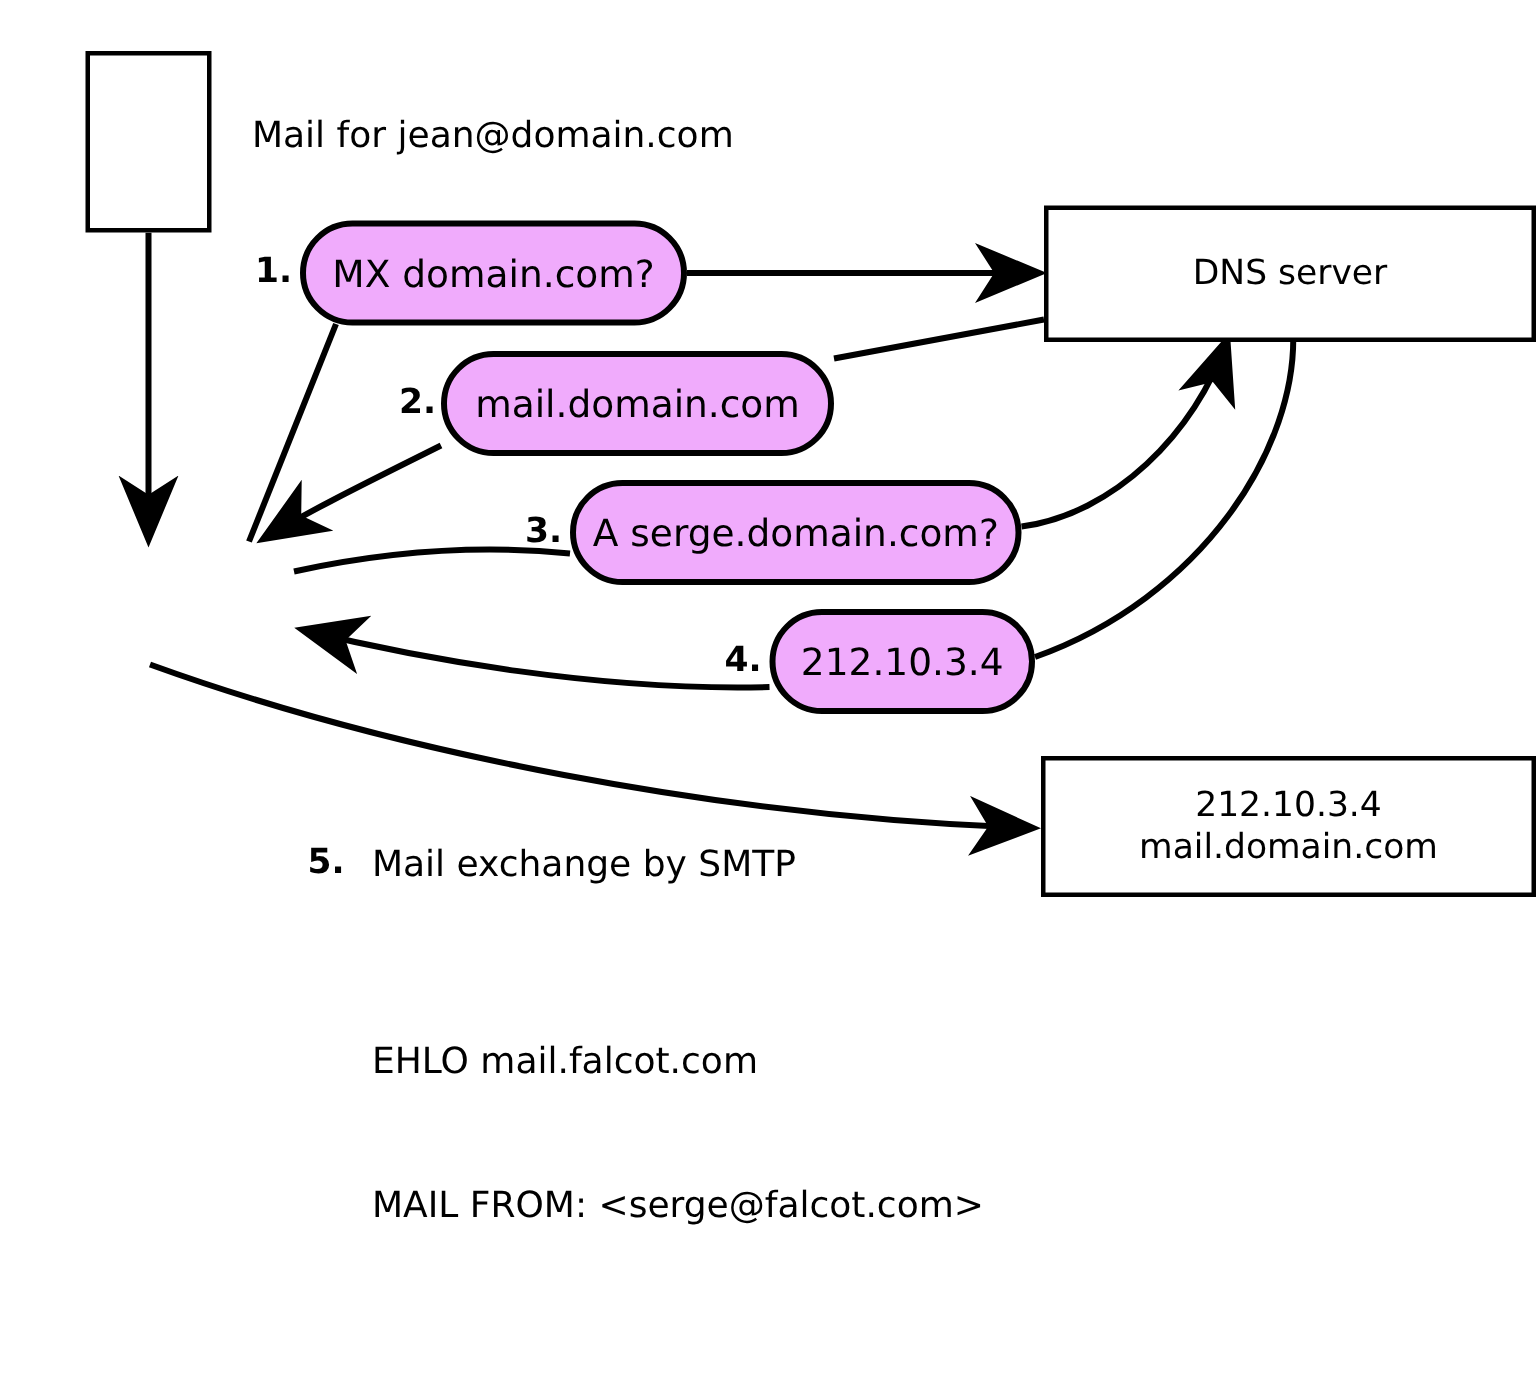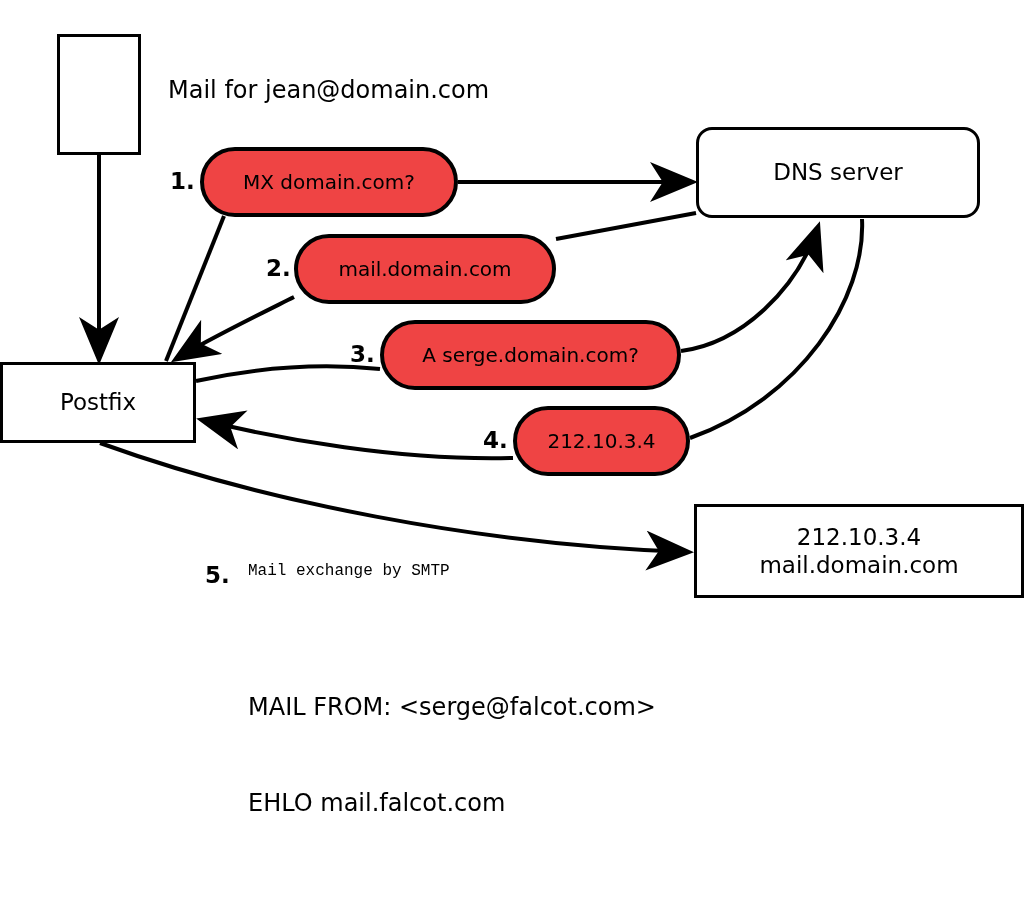--- a/index.html
+++ b/index.html
@@ -43,45 +43,44 @@
   .node-box .lines {
     display: block;
   }
   .node-box .lines span {
     display: block;
   }
   .bubble {
     position: absolute;
     box-sizing: border-box;
     border: 4px solid #000000;
-    background: #ef4444;
+    background: #f0abfc;
     border-radius: 999px;
     display: flex;
     align-items: center;
     justify-content: center;
-    font-size: 20px;
+    font-size: 25px;
     white-space: nowrap;
     padding: 0 18px;
   }
   .step-num {
     position: absolute;
     font-size: 23px;
     font-weight: bold;
     white-space: nowrap;
   }
   .free-text {
     position: absolute;
     font-size: 24px;
     white-space: nowrap;
   }
   .smtp-line-label {
     position: absolute;
-    font-size: 16px;
+    font-size: 24px;
     white-space: nowrap;
-    font-family: Liberation Mono, monospace;
   }
   .transcript {
     position: absolute;
     font-size: 24px;
     line-height: 32px;
     white-space: pre;
   }
   .transcript .t-row {
     display: block;
     height: 32px;
@@ -119,25 +118,22 @@
 
     <path d="M 100,412 C 260,470 480,514 688,521" fill="none" stroke="#000000" stroke-width="4" marker-end="url(#arrow)"></path>
   </svg>
 
   <div class="node-box" style="left:57px; top:3px; width:84px; height:121px;">
     <span class="lines"></span>
   </div>
 
   <div class="free-text" style="left:168px; top:45px;">Mail for jean@domain.com</div>
 
-  <div class="node-box" style="left:0px; top:331px; width:196px; height:81px;">
-    <span class="lines">Postfix</span>
-  </div>
 
-  <div class="node-box" style="left:696px; top:96px; width:284px; height:91px;border-radius:16px;">
+  <div class="node-box" style="left:696px; top:106px; width:328px; height:91px;">
     <span class="lines">DNS server</span>
   </div>
 
   <div class="node-box" style="left:694px; top:473px; width:330px; height:94px;">
     <span class="lines">
       <span>212.10.3.4</span>
       <span>mail.domain.com</span>
     </span>
   </div>
 
@@ -150,22 +146,22 @@
   <div class="step-num" style="left:350px; top:310px;">3.</div>
   <div class="bubble" style="left:380px; top:289px; width:301px; height:70px;">A serge.domain.com?</div>
 
   <div class="step-num" style="left:483px; top:396px;">4.</div>
   <div class="bubble" style="left:513px; top:375px; width:177px; height:70px;">212.10.3.4</div>
 
   <div class="step-num" style="left:205px; top:531px;">5.</div>
   <div class="smtp-line-label" style="left:248px; top:531px;">Mail exchange by SMTP</div>
 
   <div class="transcript" style="left:248px; top:596px;">
+    <span class="t-row">EHLO mail.falcot.com</span>
     <span class="t-row">MAIL FROM: &lt;serge@falcot.com&gt;</span>
-    <span class="t-row">EHLO mail.falcot.com</span>
     
     
     
     
     
     
     
   </div>
 
 </div>

